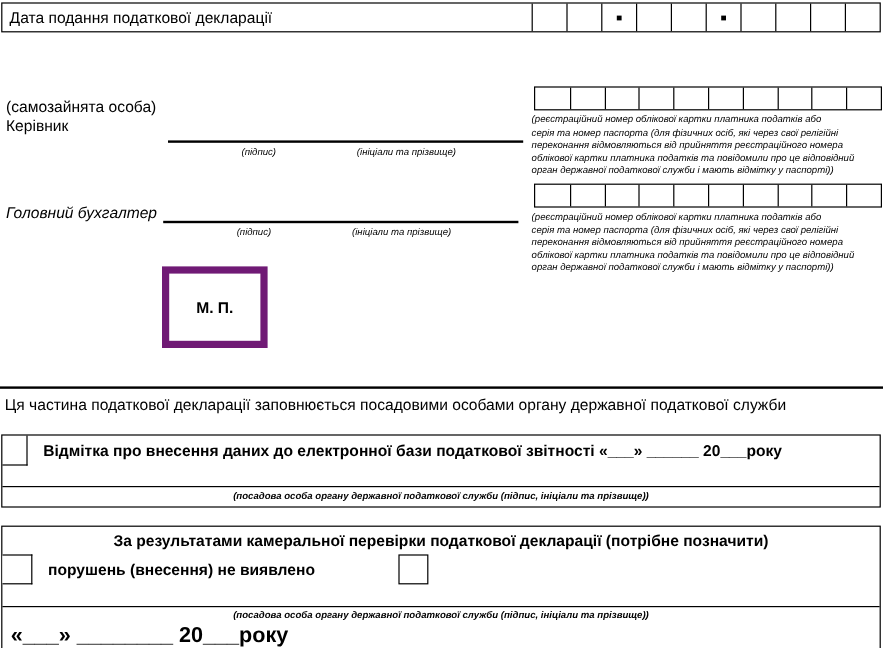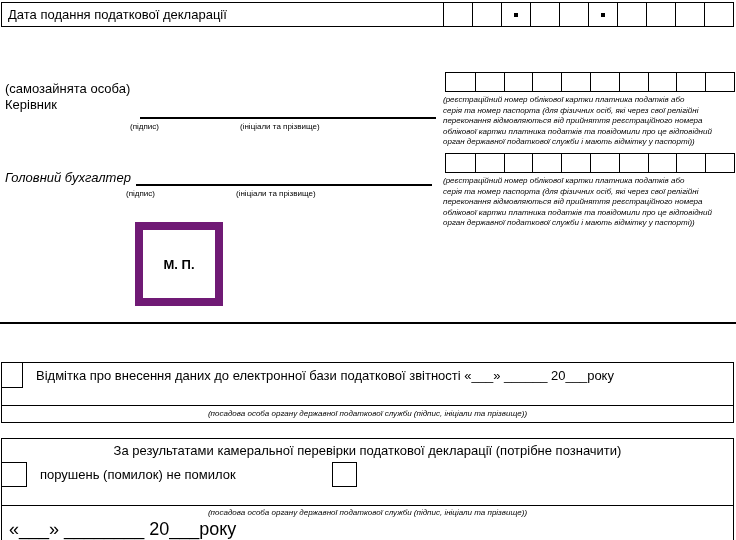--- a/index.html
+++ b/index.html
@@ -13,44 +13,44 @@
   .date-label{flex:1;display:flex;align-items:center;padding-left:6px;font-size:13px;}
   .dcell{width:29px;border-left:1px solid #000;box-sizing:border-box;position:relative;}
   .sq{position:absolute;left:50%;top:50%;width:4px;height:4px;margin:-2px 0 0 -2px;background:#000;}
   
   .who{position:absolute;font-size:13px;line-height:16px;}
   .kerivnyk{left:5px;top:81px;}
   .holbuh{left:5px;top:170px;font-style:italic;}
   .sigline{position:absolute;border-bottom:2px solid #000;}
   .sigline1{left:140px;top:98px;width:296px;height:19px;}
   .sigline2{left:136px;top:165px;width:296px;height:19px;}
-  .cap{position:absolute;font-size:8px;text-align:left;}
+  .cap{position:absolute;font-size:8px;font-style:italic;text-align:right;}
   .cap-p1{left:130px;top:122px;width:100px;}
   .cap-i1{left:240px;top:122px;width:140px;}
   .cap-p2{left:126px;top:189px;width:100px;}
   .cap-i2{left:236px;top:189px;width:140px;}
   
   .regrow{position:absolute;left:445px;width:290px;height:20px;display:flex;
     border:1px solid #000;box-sizing:border-box;}
   .regrow1{top:72px;}
   .regrow2{top:153px;}
   .rcell{width:29px;border-left:1px solid #000;box-sizing:border-box;}
   .rcell:first-child{border-left:none;}
   .regnote{position:absolute;left:443px;width:292px;font-size:8px;font-style:italic;
     text-align:left;line-height:10.5px;}
   .regnote1{top:95px;}
   .regnote2{top:176px;}
   
-  .stamp{position:absolute;left:135px;top:222px;width:88px;height:84px;
-    border:8px solid #701a75;display:flex;align-items:center;justify-content:center;
+  .stamp{position:absolute;left:135px;top:222px;width:88px;height:68px;
+    border:6px solid #701a75;display:flex;align-items:center;justify-content:center;
     font-weight:bold;font-size:13px;box-sizing:border-box;}
   
   .divider{position:absolute;left:0;top:322px;width:736px;border-top:2px solid #000;}
   .off-header{position:absolute;left:4px;top:330px;font-size:13px;}
-  .secbox{position:absolute;left:1px;width:733px;border:1.5px solid #000;box-sizing:border-box;}
+  .secbox{position:absolute;left:1px;width:733px;border:1.5px solid #000;box-sizing:border-box;font-weight:bold;}
   .entry-box{top:362px;height:61px;}
   .entry-row1{position:relative;height:42px;}
   .entry-checkbox{position:absolute;left:0;top:0;width:20px;height:24px;
     border-right:1.5px solid #000;border-bottom:1.5px solid #000;}
   .entry-text{position:absolute;left:34px;top:5px;font-size:13px;}
   .caption-row{border-top:1px solid #000;height:16px;line-height:16px;text-align:center;
     font-size:8px;font-style:italic;}
   .audit-box{top:438px;height:124px;}
   .audit-title{text-align:center;margin-top:4px;font-size:13px;}
   .audit-row{position:absolute;left:0;right:0;top:23px;height:32px;}
@@ -139,34 +139,35 @@
     <div>переконання відмовляються від прийняття реєстраційного номера</div>
     <div>облікової картки платника податків та повідомили про це відповідний</div>
     <div>орган державної податкової служби і мають відмітку у паспорті))</div>
   </div>
 
   <div class="stamp">
     <span>М. П.</span>
   </div>
 
   <div class="divider"></div>
+  <div class="off-header">Ця частина податкової декларації заповнюється посадовими особами органу державної податкової служби</div>
 
   <div class="secbox entry-box">
     <div class="entry-row1">
       <div class="entry-checkbox"></div>
       <div class="entry-text">Відмітка про внесення даних до електронної бази податкової звітності «___» ______ 20___року</div>
     </div>
     <div class="caption-row">(посадова особа органу державної податкової служби (підпис, ініціали та прізвище))</div>
   </div>
 
   <div class="secbox audit-box">
     <div class="audit-title">За результатами камеральної перевірки податкової декларації (потрібне позначити)</div>
     <div class="audit-row">
       <div class="cbox cbox1"></div>
-      <div class="audit-opt opt1">порушень (помилок) не помилок</div>
+      <div class="audit-opt opt1">порушень (внесення) не виявлено</div>
       <div class="cbox cbox2"></div>
     </div>
     <div class="audit-divider"></div>
     <div class="audit-caption">(посадова особа органу державної податкової служби (підпис, ініціали та прізвище))</div>
     <div class="audit-dateline">«___» ________ 20___року</div>
   </div>
 
 </div>
 
 </body></html>

